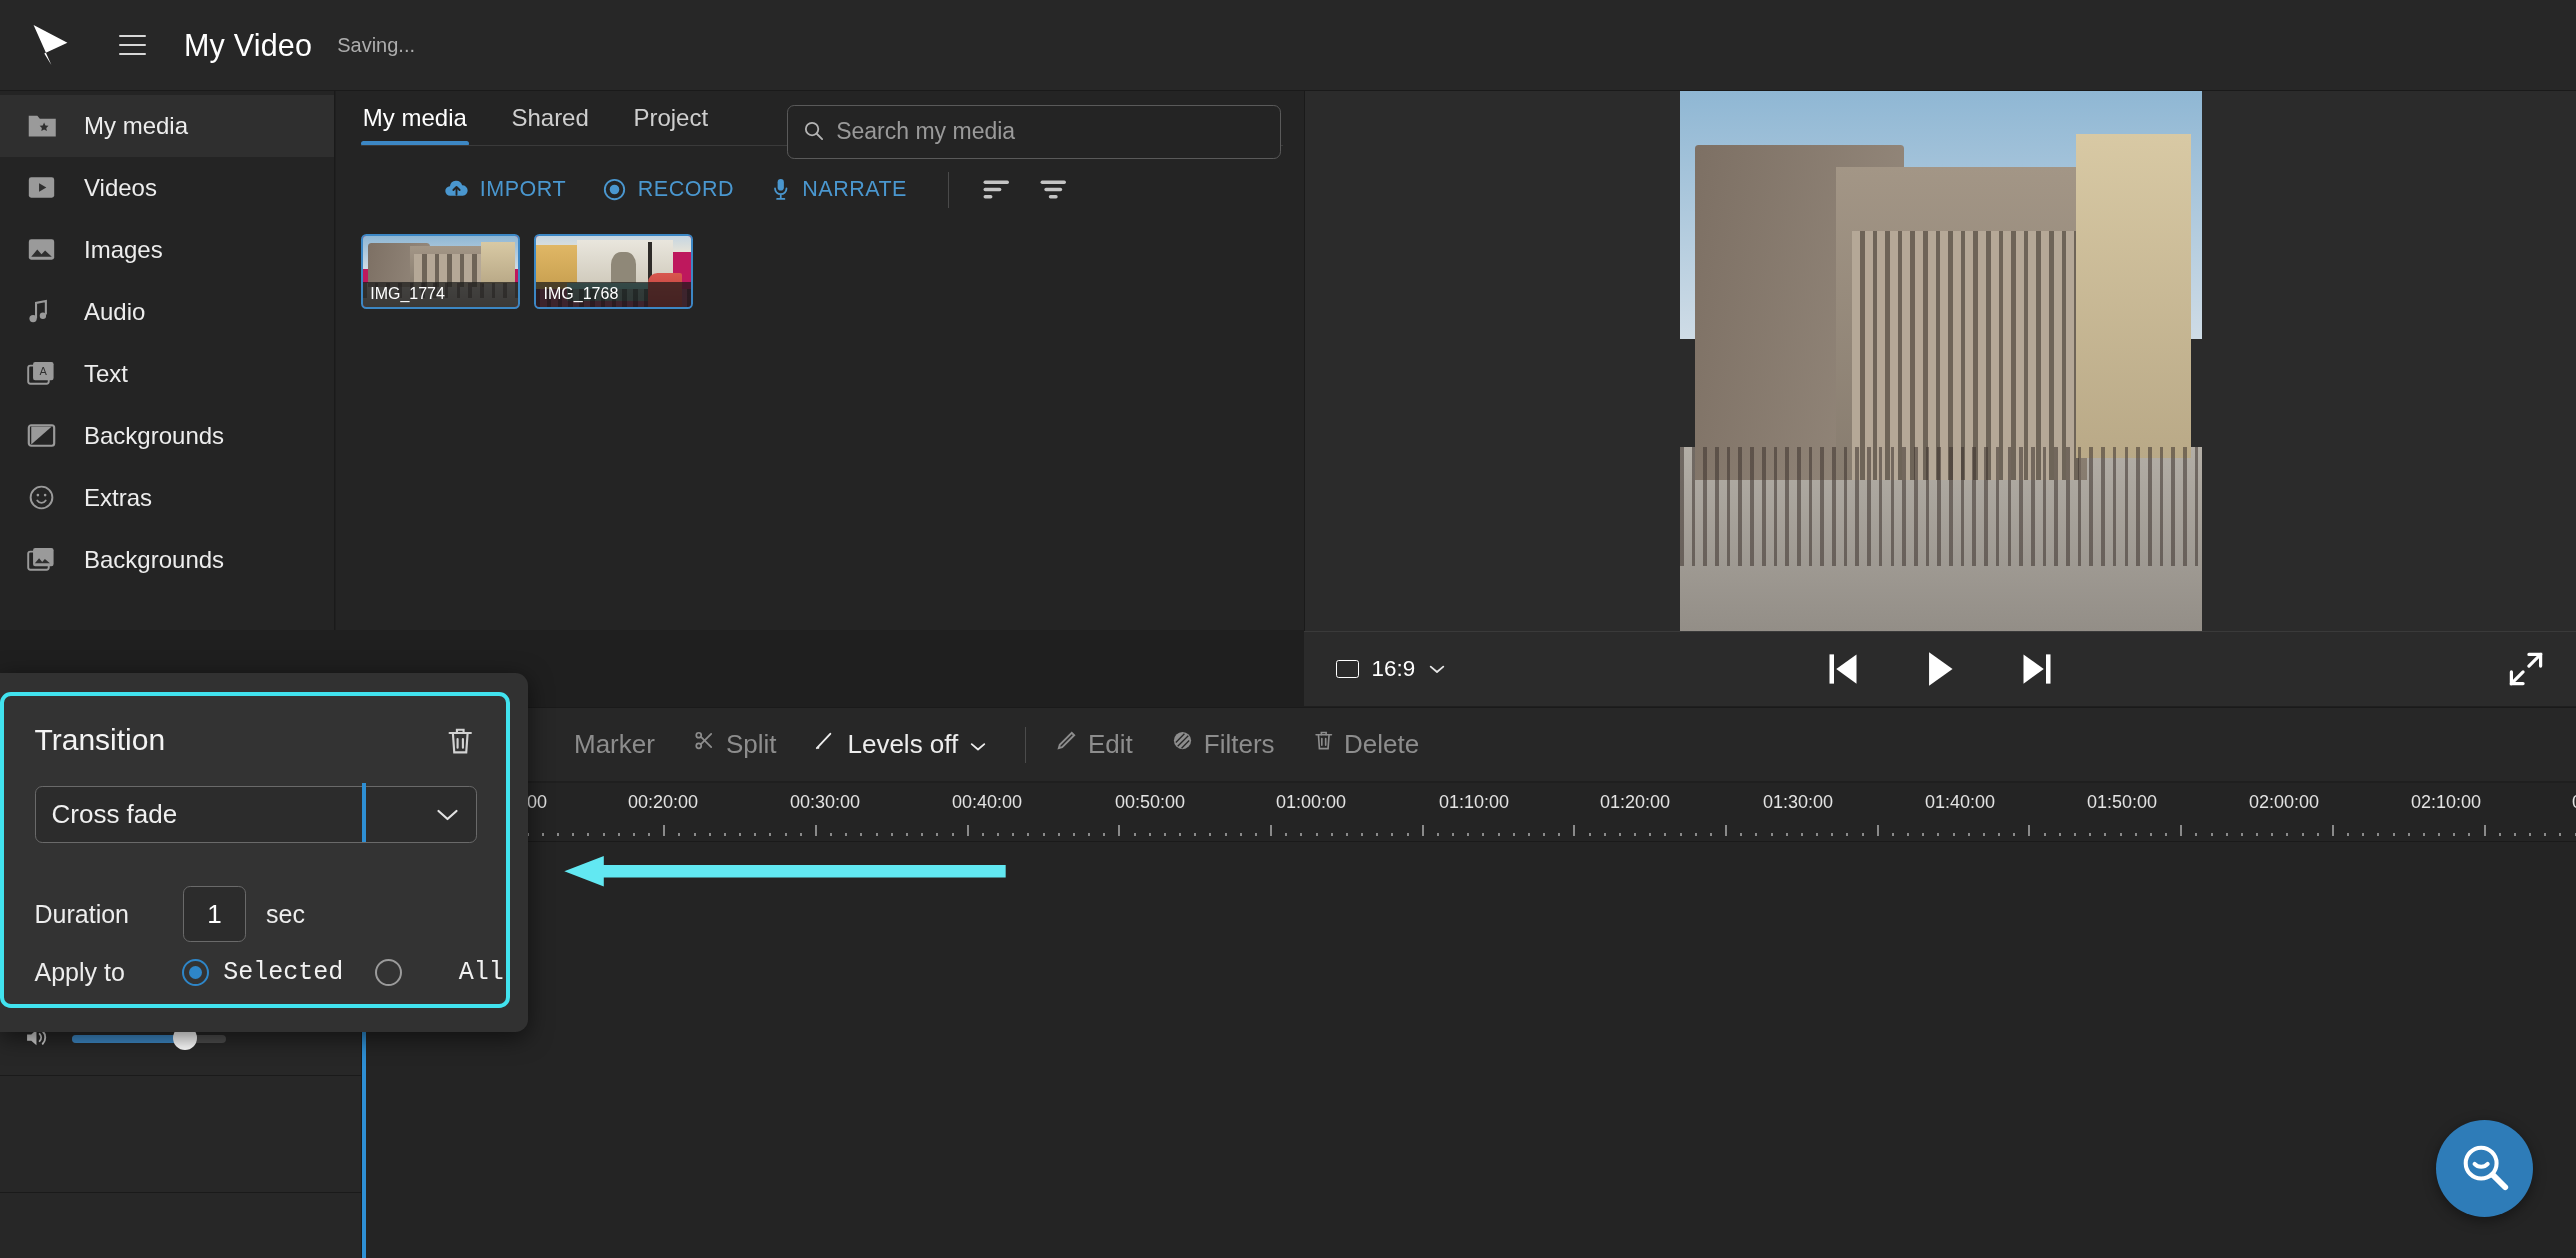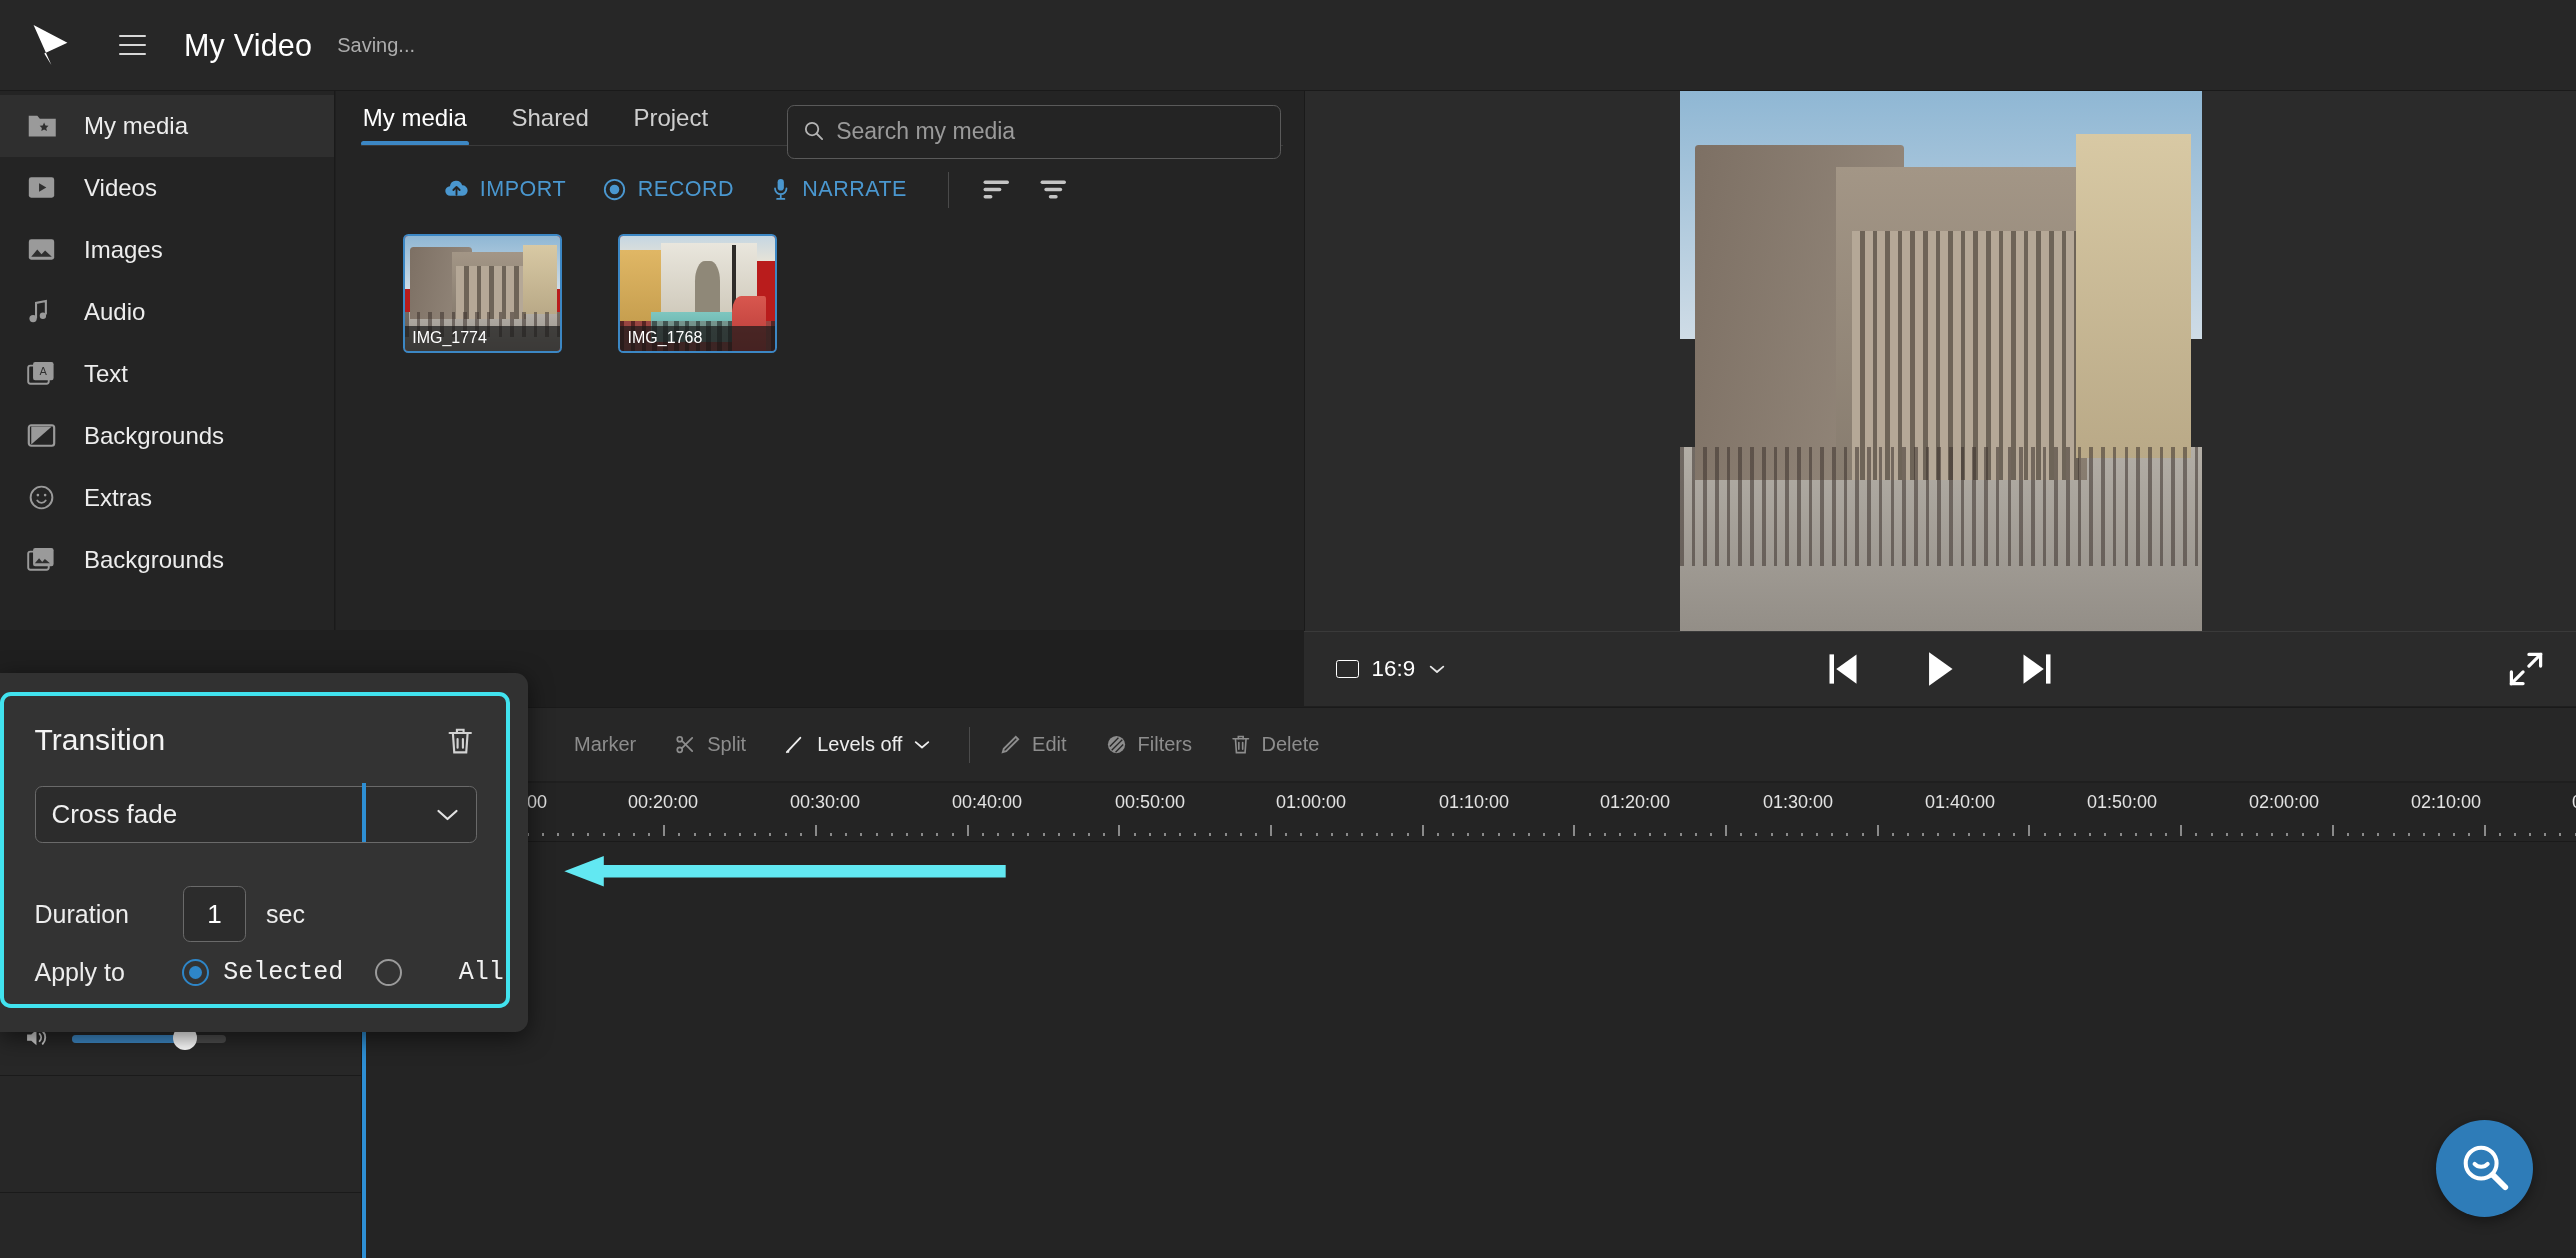--- a/index.html
+++ b/index.html
@@ -79,22 +79,22 @@
   .actions-row {
     display: flex; align-items: center; margin-top: 18px; padding-left: 25px; height: 52px;
   }
   .act { display: flex; align-items: center; color: #4a97cf; font-size: 21.5px; letter-spacing: 0.5px; cursor: pointer; margin-right: 36px; }
   .act .g { margin-right: 10.8px; display: flex; align-items: center; }
   .act-sep { width:0.9px; height:36px; background:#4a4a4a; margin: 0 27px 0 5.4px; }
   .sorticon { width:41px;height:41px;display:flex;align-items:center;justify-content:center;cursor:pointer;margin-right:16px;}
 
   .thumbs { display: flex; padding-left: 25px; margin-top: 18px; gap: 14.4px; }
   .thumb {
-    width: 159px; height: 119px; border: 2.7px solid #3c87c4; border-radius: 5.4px;
-    position: relative; overflow: hidden; cursor: pointer; background:#b91c1c;margin-left:42px;
+    width: 159px; height: 75px; border: 2.7px solid #3c87c4; border-radius: 5.4px;
+    position: relative; overflow: hidden; cursor: pointer; background:#be185d;
   }
   .thumb .caption {
     position: absolute; left: 0; bottom: 0; width: 100%; height: 25px;
     background: rgba(25,25,25,.72); color: #fff; font-size: 16px;
     display: flex; align-items: center; padding-left: 7.2px;
   }
 
   
   .preview {
     position: absolute; left: 1304px; top: 91px; width: 1272px; height: 540px;
@@ -113,21 +113,21 @@
   .transport { position:absolute; left:50%; transform: translateX(-50%); display:flex; align-items:center; gap:47px;}
   .tbtn { width: 50px; height: 45px; display:flex;align-items:center;justify-content:center;cursor:pointer;}
   .fullscreen { margin-left:auto; margin-right: 29px; width:43px;height:43px;display:flex;align-items:center;justify-content:center;cursor:pointer;}
 
   
   .tl-toolbar {
     position: absolute; left: 0; top: 707px; width: 2576px; height: 75px;
     background: #272727; display: flex; align-items: center;
     border-top: 0.9px solid #1a1a1a; border-bottom:0.9px solid #1f1f1f;
   }
-  .tbi { display:flex; align-items:flex-start; font-size:20px; cursor:pointer; margin-right: 38px; white-space:nowrap;}
+  .tbi { display:flex; align-items:flex-start; font-size:26px; cursor:pointer; margin-right: 38px; white-space:nowrap;}
   .tbi .g { margin-right: 10px; display:flex;align-items:center;}
   .tbi.dim { color:#8d8d8d; }
   .tbi.lit { color:#ededed; }
   .tb-sep { width:0.9px;height:36px;background:#4b4b4b;margin: 0 29px 0 0;}
   .tl-right { margin-left:auto; display:flex; align-items:center; padding-right: 23px;}
   .timecode { color:#f0f0f0; font-size:24px; letter-spacing:0.4px; margin-right: 32px; }
   .zoomslider { display:flex; align-items:center; gap:12.6px;}
   .zs-track { width: 106px; height:6.3px; background:#4a4a4a; border-radius:3.6px; position:relative;}
   .zs-knob { position:absolute; left: -7.2px; top: -7.2px; width:20.6px;height:20.6px;border-radius:50%;background:#fff;}
 

